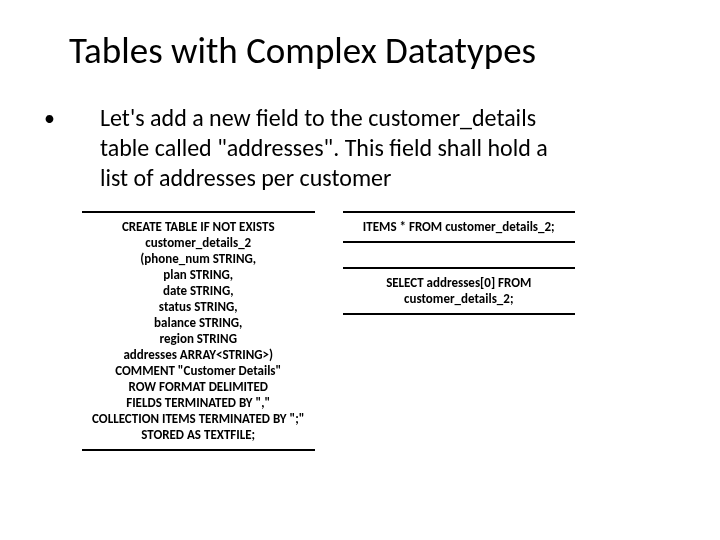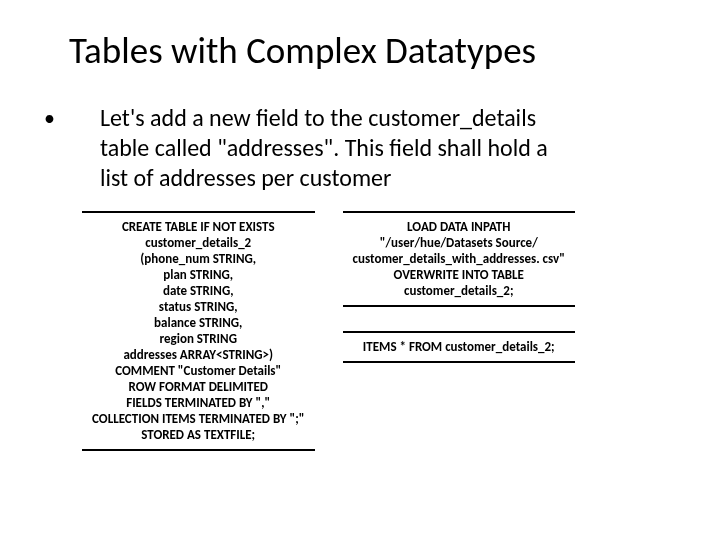--- a/index.html
+++ b/index.html
@@ -99,25 +99,22 @@
 COMMENT "Customer Details"
 ROW FORMAT DELIMITED
 FIELDS TERMINATED BY ","
 COLLECTION ITEMS TERMINATED BY ";"
 STORED AS TEXTFILE;</pre>
       </div>
     </div>
 
     <div class="col col-right">
       <div class="code-box">
-        <pre>LOAD DATA INPATH
-"/user/hue/Datasets Source/
-customer_details_with_addresses. csv"
-OVERWRITE INTO TABLE customer_details_2;</pre>
+        <pre>ITEMS * FROM customer_details_2;</pre>
       </div>
       <div class="code-box">
-        <pre>ITEMS * FROM customer_details_2;</pre>
+        <pre>SELECT addresses[0] FROM customer_details_2;</pre>
       </div>
     </div>
 
   </div>
 
 </div>
 
 </body></html>

